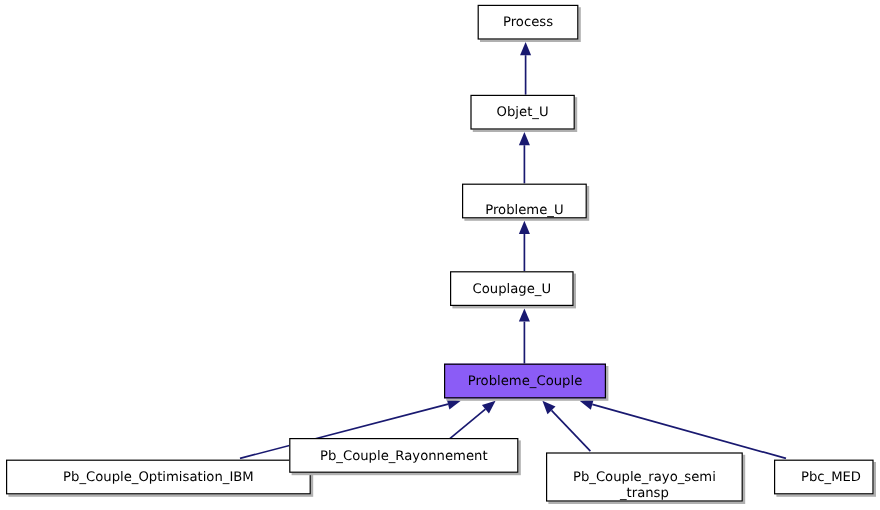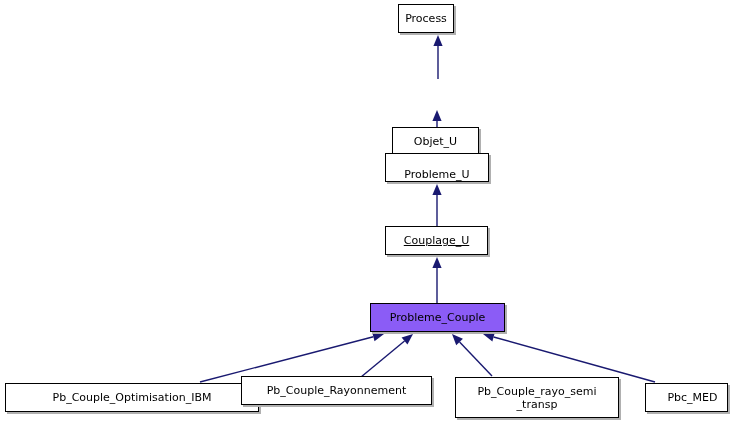--- a/index.html
+++ b/index.html
@@ -78,23 +78,23 @@
       </g>
       <g>
         <line x1="492" y1="376" x2="459.58620689655174" y2="341.9655172413793" stroke="#191970" stroke-width="1.4"></line>
         <polygon points="452,334 462.9172413793104,338.7931034482759 456.2551724137931,345.13793103448273" fill="#191970"></polygon>
       </g>
       <g>
         <line x1="655" y1="382" x2="493.5951593146664" y2="336.9567886459534" stroke="#191970" stroke-width="1.4"></line>
         <polygon points="483,334 494.83163456661055,332.5260856598202 492.3586840627222,341.3874916320866" fill="#191970"></polygon>
       </g>
     </svg>
-<div class="node" style="left: 398px; top: 4px; width: 56px; height: 29px;"><span>Process</span></div>
-    <div class="node" style="left: 392px; top: 79px; width: 87px; height: 29px; margin-top: 48px;"><span>Objet_U</span></div>
+<div class="node" style="left: 398px; top: 4px; width: 84px; height: 29px;"><span>Process</span></div>
+    <div class="node" style="left: 392px; top: 79px; width: 87px; height: 29px;"><span>Objet_U</span></div>
     <div class="node" style="left: 385px; top: 153px; width: 104px; height: 29px; align-items: flex-end;"><span>Probleme_U</span></div>
-    <div class="node" style="left: 385px; top: 226px; width: 103px; height: 29px; text-decoration: underline;"><span>Couplage_U</span></div>
+    <div class="node" style="left: 375px; top: 226px; width: 103px; height: 29px;"><span>Couplage_U</span></div>
     <div class="node current" style="left: 370px; top: 303px; width: 135px; height: 29px;"><span>Probleme_Couple</span></div>
     <div class="node" style="left: 5px; top: 383px; width: 254px; height: 29px;"><span>Pb_Couple_Optimisation_IBM</span></div>
-    <div class="node" style="left: 241px; top: 376px; width: 191px; height: 29px;"><span>Pb_Couple_Rayonnement</span></div>
-    <div class="node" style="left: 455px; top: 377px; width: 164px; height: 41px;"><span>Pb_Couple_rayo_semi
+    <div class="node" style="left: 241px; top: 365px; width: 191px; height: 29px;"><span>Pb_Couple_Rayonnement</span></div>
+    <div class="node" style="left: 455px; top: 377px; width: 164px; height: 41px; align-items: flex-end;"><span>Pb_Couple_rayo_semi
 _transp</span></div>
     <div class="node" style="left: 645px; top: 383px; width: 83px; height: 29px; padding-left: 12px;"><span>Pbc_MED</span></div>
   </div>
 
 </body></html>

